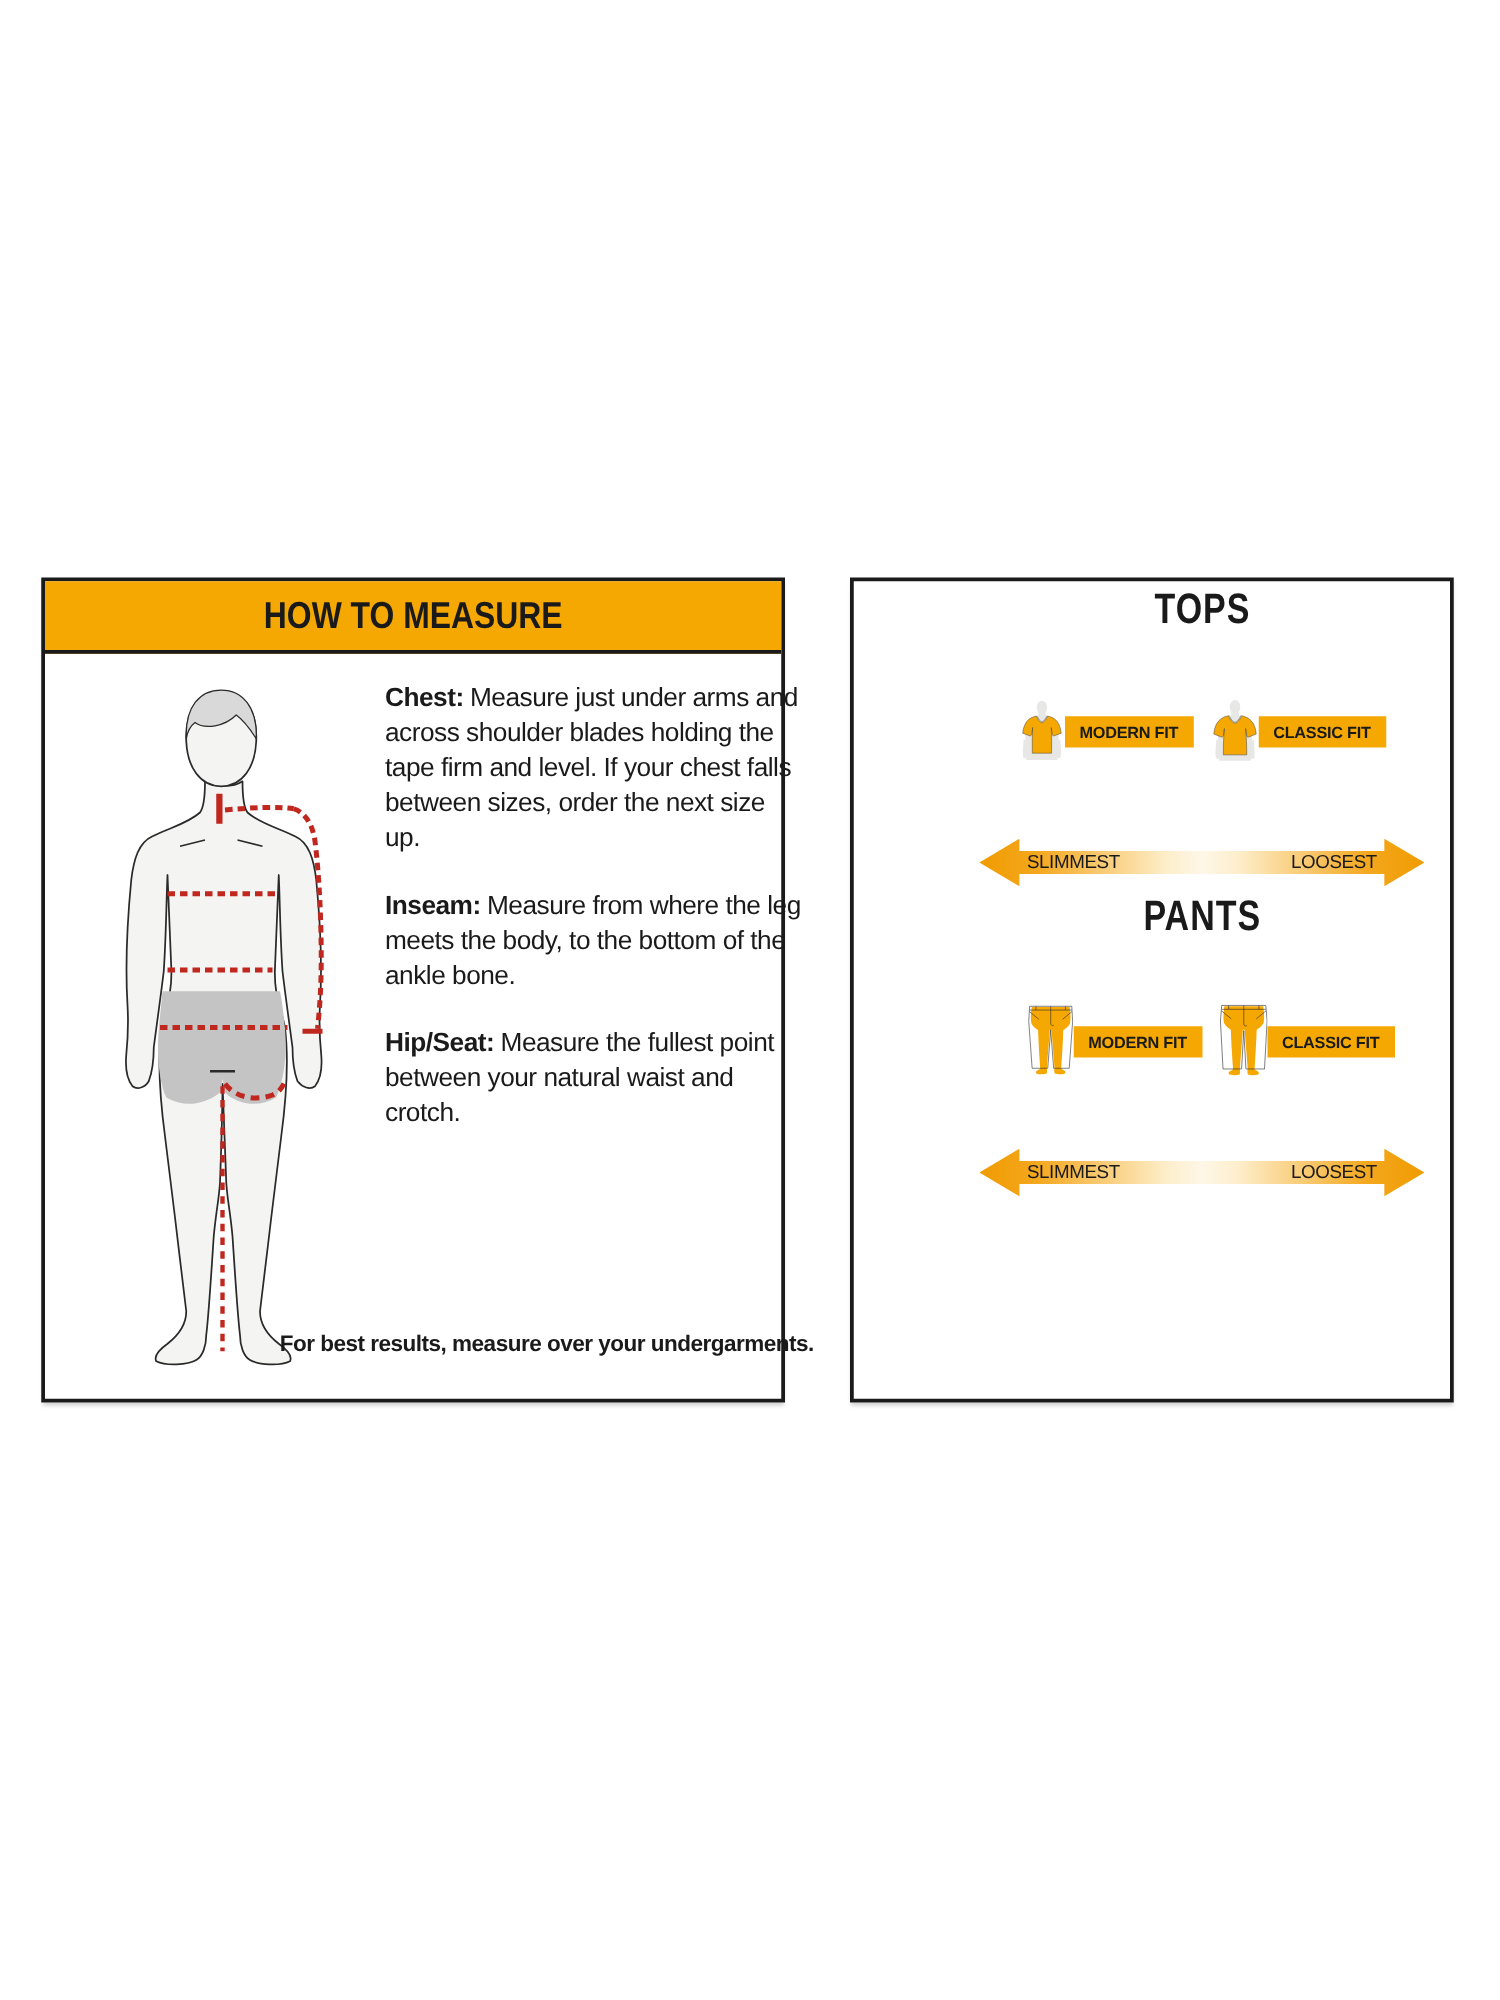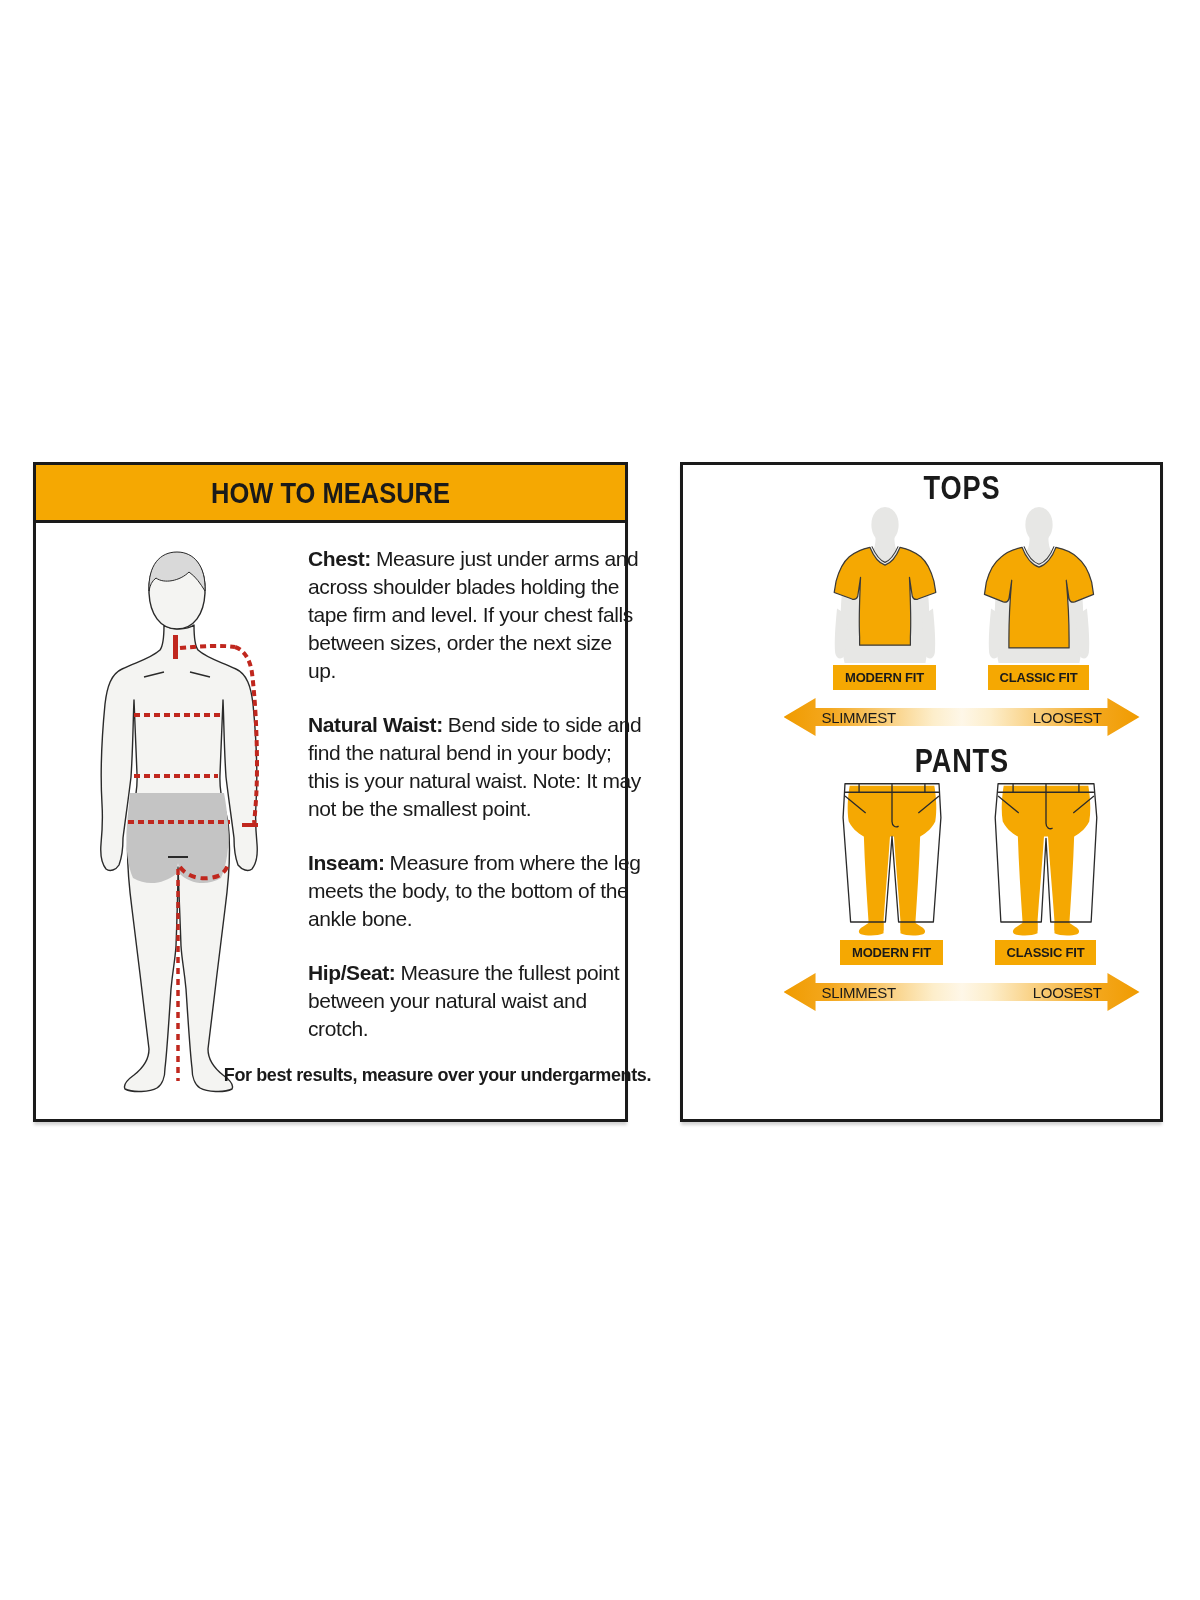--- a/index.html
+++ b/index.html
@@ -25,21 +25,21 @@
   .note{position:absolute;right:14px;bottom:36px;font-weight:bold;font-size:18px;letter-spacing:-0.4px;white-space:nowrap;}
 
   
   .fits-body{display:flex;flex-direction:column;align-items:center;border-radius:26px;}
   .sec-heading{margin:0;height:36px;display:flex;align-items:center;justify-content:center;}
   .sec-heading .t{font-weight:bold;font-size:34px;letter-spacing:1px;transform:scaleX(.8);white-space:nowrap;}
   .tops-heading{margin-top:4px;}
   .pants-heading{margin-top:6px;justify-content:flex-end;}
   .fit-row{display:flex;gap:14px;justify-content:center;}
   .fit-row.pants-row{margin-left:14px;margin-top:2px;}
-  .fit-col{width:140px;display:flex;flex-direction:column;align-items:center;text-align:center;}
+  .fit-col{width:140px;display:flex;align-items:center;text-align:center;}
   .badge{margin-top:2px;background:#F5A802;padding:5px 12px;font-weight:bold;font-size:13px;
          letter-spacing:-0.2px;white-space:nowrap;}
   .scale-arrow{position:relative;width:356px;height:38px;margin-top:8px;
      background:linear-gradient(90deg,#F09B00 0%,#F4A81F 13%,#FDEECB 42%,#FEF7E8 50%,#FDEECB 58%,#F4A81F 87%,#F09B00 100%);
      clip-path:polygon(0 50%, 9% 0, 9% 26%, 91% 26%, 91% 0, 100% 50%, 91% 100%, 91% 74%, 9% 74%, 9% 100%);}
   .scale-arrow .lbl{position:absolute;top:50%;transform:translateY(-50%);font-weight:normal;font-size:15px;letter-spacing:-0.3px;}
   .scale-arrow .lbl.left{left:38px;}
   .scale-arrow .lbl.right{right:38px;}
 </style>
 </head>
@@ -98,21 +98,20 @@
             <path stroke-width="4" stroke-dasharray="6 4" d="M 42 229 H 126"></path>
             <path stroke-width="4" stroke-dasharray="6 4" d="M 36 275 H 138"></path>
             <path stroke-width="4" stroke-dasharray="7 5" d="M 88 320 C 96 331 112 334 126 329 C 131 327 134 323 136 318"></path>
             <path stroke-width="3.5" stroke-dasharray="6 5" d="M 86 322 V 534"></path>
           </g>
         </svg>
       </div>
 
       <div class="text-col">
         <p class="para"><strong>Chest:</strong><span>Measure just under arms and across shoulder blades holding the tape firm and level. If your chest falls between sizes, order the next size up.</span></p>
-        <p class="para"><strong>Natural Waist:</strong><span>Bend side to side and find the natural bend in your body; this is your natural waist. Note: It may not be the smallest point.</span></p>
         <p class="para"><strong>Inseam:</strong><span>Measure from where the leg meets the body, to the bottom of the ankle bone.</span></p>
         <p class="para"><strong>Hip/Seat:</strong><span>Measure the fullest point between your natural waist and crotch.</span></p>
       </div>
 
       <div class="note">For best results, measure over your undergarments.</div>
     </div>
   </section>
 
   <section class="panel panel-right">
     <div class="panel-body fits-body">

